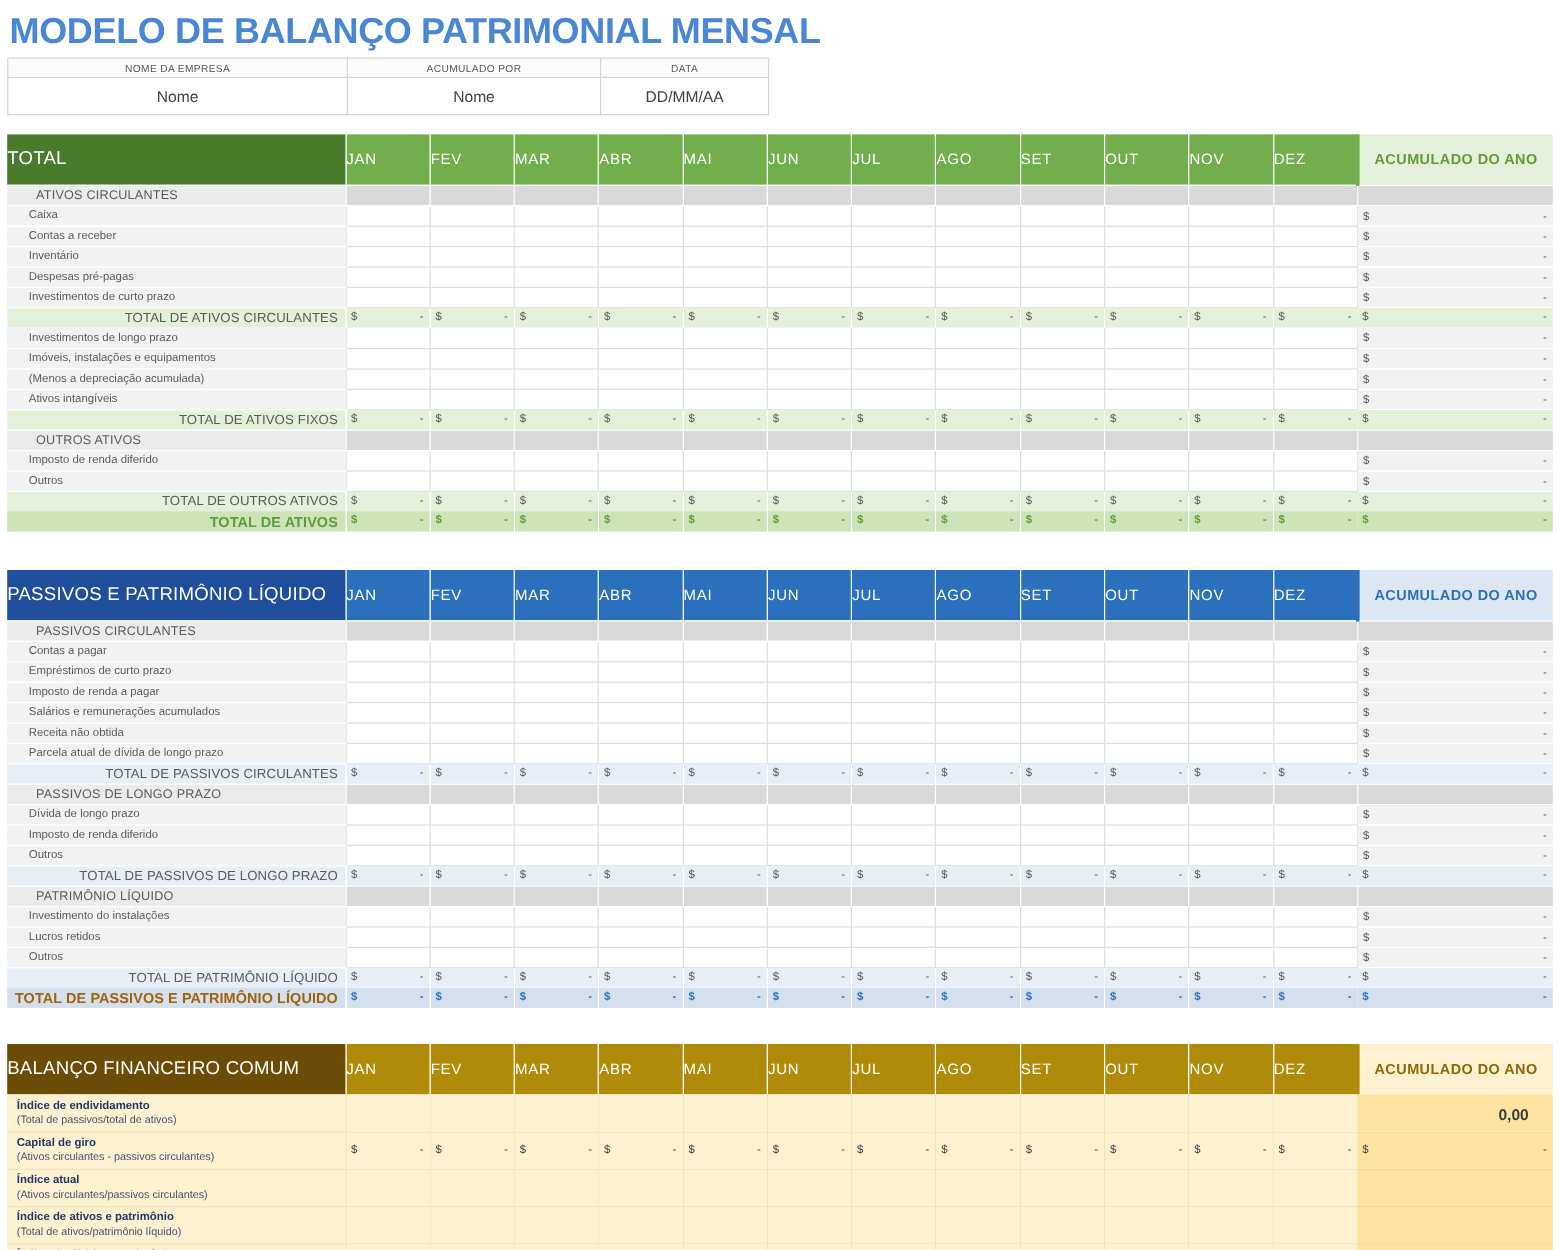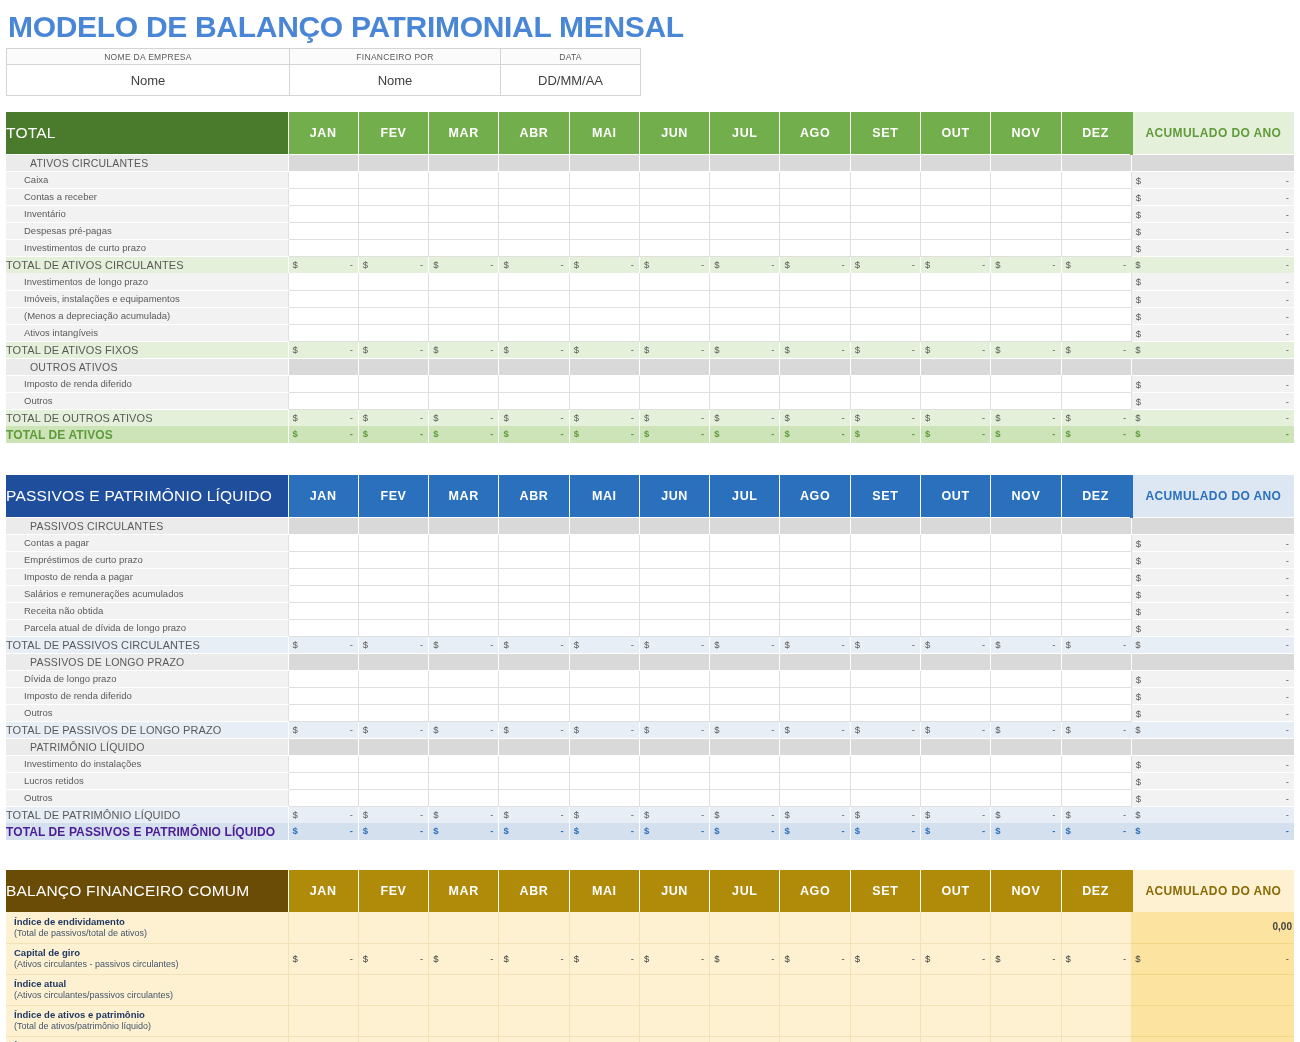--- a/index.html
+++ b/index.html
@@ -61,24 +61,23 @@
     font-size: 15.5px;
     color: #ffffff;
     text-align: left;
     padding: 0 0 0 12px;
     height: 25px;
     letter-spacing: 0.2px;
   }
   .hdr-month {
     font-size: 12.5px;
     color: #ffffff;
-    text-align: center;
+    text-align: left;
     height: 42px;
     letter-spacing: 0.6px;
-    font-weight: bold;
   }
   .hdr-ytd {
     font-size: 12px;
     font-weight: bold;
     text-align: center;
     height: 22px;
     letter-spacing: 0.4px;
   }
 
   
@@ -129,35 +128,35 @@
   tr.entry td.e-ytd {
     background: #f2f2f2;
     border-bottom: 1px solid #ffffff;
     position: relative;
   }
 
   
   tr.total td { height: 17px; }
   tr.total td.t-label {
     font-size: 11px;
-    text-align: left;
+    text-align: right;
     padding-right: 6px;
     letter-spacing: 0.1px;
   }
   tr.total td.t-cell { border-left: 1px solid #ffffff; position: relative; }
   tr.total td.t-ytd  { position: relative; }
 
   .assets tr.total td { background: #e4f0d9; color: #595959; }
   .assets tr.grand td { background: #cde3b8; }
   .assets tr.grand td.t-label { color: #5f9b3a; font-weight: bold; font-size: 12px; }
   .assets tr.grand .money, .assets tr.grand .dash { color: #5f9b3a; font-weight: bold; }
 
   .liab tr.total td { background: #e8eef6; color: #595959; }
   .liab tr.grand td { background: #d5e0ee; }
-  .liab tr.grand td.t-label { color: #4c1d95; font-weight: bold; font-size: 12px; }
+  .liab tr.grand td.t-label { color: #a16207; font-weight: bold; font-size: 12px; }
   .liab tr.grand .money, .liab tr.grand .dash { color: #2a70bd; font-weight: bold; }
 
   
   .money {
     position: absolute; left: 4px; top: 2px;
     font-size: 9.5px; color: #595959;
   }
   .dash {
     position: absolute; right: 5px; top: 2px;
     font-size: 9.5px; color: #595959;
@@ -185,39 +184,39 @@
     border-bottom: 1px solid #f3e2b4;
     position: relative;
   }
   .ratio tr.rrow td.r-ytd {
     background: #fde3a0;
     border-bottom: 1px solid #f3d68a;
     position: relative;
   }
   .ratio .money, .ratio .dash { top: 9px; color: #3f3f3f; }
   .ratio .num {
-    position: absolute; right: 2px; top: 9px;
-    font-size: 10px; font-weight: bold; color: #3f3f3f;
+    position: absolute; right: 20px; top: 9px;
+    font-size: 13px; font-weight: bold; color: #3f3f3f;
   }
 
   .gap-lg { height: 32px; }
   .gap-md { height: 30px; }
 </style>
 </head>
 <body>
 
 <div class="page">
 
   <div class="doc-title">MODELO DE BALANÇO PATRIMONIAL MENSAL</div>
 
   <table class="info">
     <tbody>
       <tr>
         <td class="lbl" style="width:283px">NOME DA EMPRESA</td>
-        <td class="lbl" style="width:211px">FINANCEIRO POR</td>
+        <td class="lbl" style="width:211px">ACUMULADO POR</td>
         <td class="lbl" style="width:140px">DATA</td>
       </tr>
       <tr>
         <td class="val">Nome</td>
         <td class="val">Nome</td>
         <td class="val">DD/MM/AA</td>
       </tr>
     </tbody>
   </table>
 

